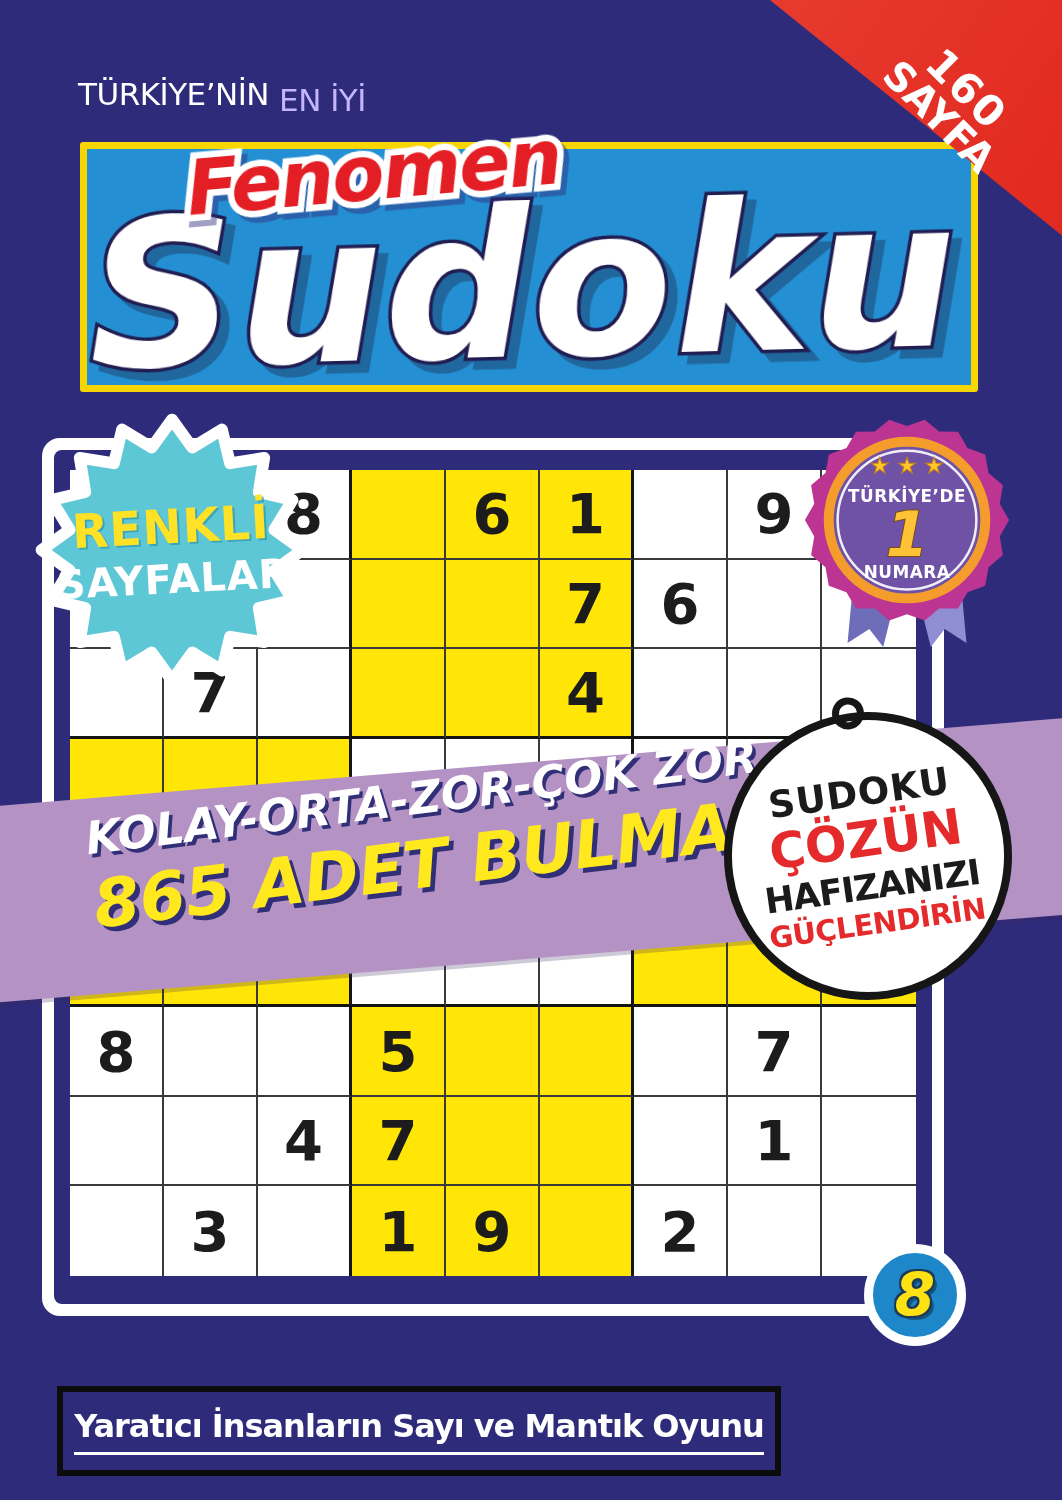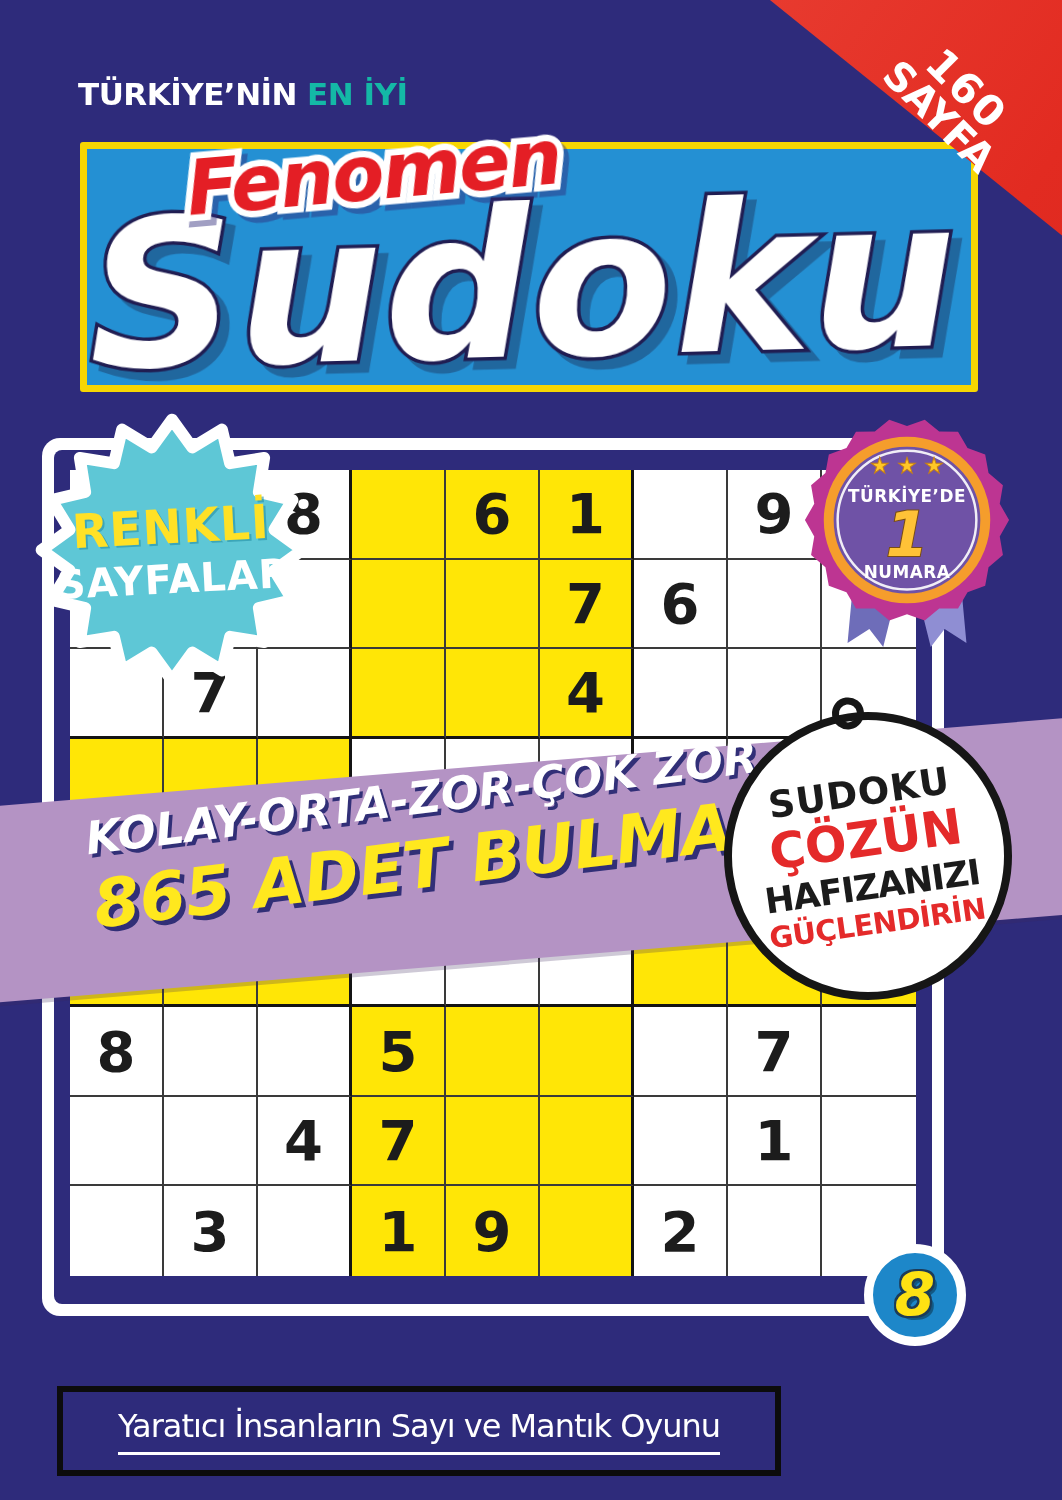--- a/index.html
+++ b/index.html
@@ -1,22 +1,22 @@
 <!DOCTYPE html>
 <html><head>
 <meta charset="utf-8">
 <style>
   html,body{margin:0;padding:0;background:#111;}
   #stage{position:relative;width:1062px;height:1500px;overflow:hidden;
     background:#2e2b7b;font-family:"DejaVu Sans","Liberation Sans",sans-serif;}
 
   
   .tagline{position:absolute;left:78px;top:76px;display:flex;gap:10px;
-    font-size:31px;font-weight:700;letter-spacing:-.5px;color:#fff;white-space:nowrap;}
-  .tagline .hl{color:#14b8a6;}
+    font-size:31px;font-weight:400;letter-spacing:-.5px;color:#fff;white-space:nowrap;}
+  .tagline .hl{color:#c4b5fd;margin-top:6px;}
 
   
   .title-box{position:absolute;left:80px;top:142px;width:884px;height:236px;
     background:#2490d3;border:7px solid #f7d602;border-radius:3px;z-index:2;}
   .fenomen-svg{position:absolute;left:178px;top:112px;width:420px;height:120px;
     transform:rotate(-5deg);z-index:4;overflow:visible;
     filter:drop-shadow(5px 6px 0 rgba(46,43,123,.45));}
   .fenomen-svg text{font-family:"DejaVu Sans","Liberation Sans",sans-serif;
     font-size:76px;font-weight:900;font-style:italic;fill:#e41e25;
     stroke:#ffffff;stroke-width:13px;paint-order:stroke;letter-spacing:-2px;}
@@ -95,21 +95,21 @@
   .issue-badge{position:absolute;left:864px;top:1244px;width:84px;height:84px;
     background:#1d87c9;border:9px solid #ffffff;border-radius:50%;z-index:5;
     display:flex;align-items:center;justify-content:center;}
   .issue-badge span{font-size:58px;font-weight:900;color:#ffe213;font-style:italic;
     text-shadow:-2px -2px 0 #1d3b57,2px -2px 0 #1d3b57,-2px 2px 0 #1d3b57,2px 2px 0 #1d3b57,4px 4px 0 rgba(0,0,0,.35);}
 
   
   .footer-box{position:absolute;left:57px;top:1386px;width:724px;height:90px;
     border:6px solid #0c0c0c;box-sizing:border-box;display:flex;align-items:center;
     justify-content:center;z-index:2;}
-  .footer-box span{font-size:32px;font-weight:400;color:#fff;letter-spacing:-1px;
+  .footer-box span{font-size:32px;font-weight:700;color:#fff;letter-spacing:-1px;
     border-bottom:3px solid #fff;padding-bottom:7px;white-space:nowrap;}
 </style>
 </head>
 <body>
 
 <div id="stage">
 
   <div class="tagline">
     <span>TÜRKİYE’NİN</span>
     <span class="hl">EN İYİ</span>

